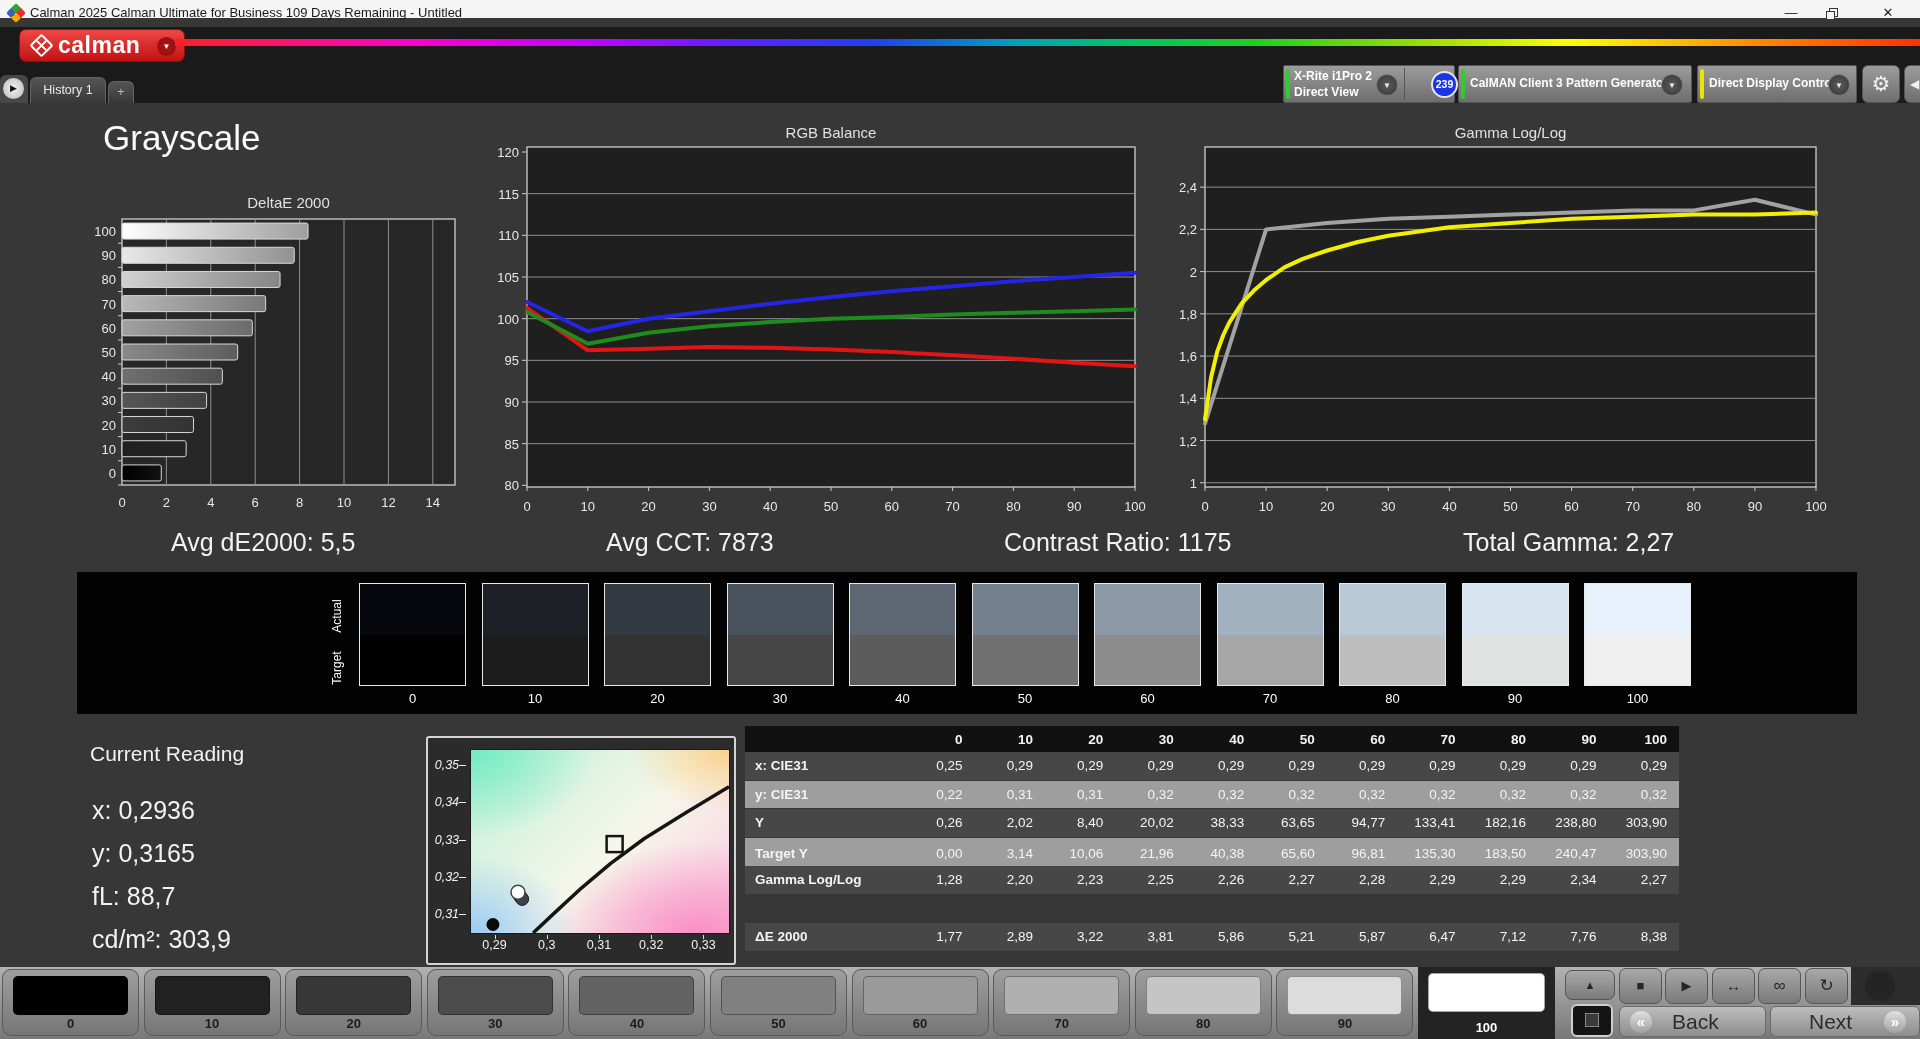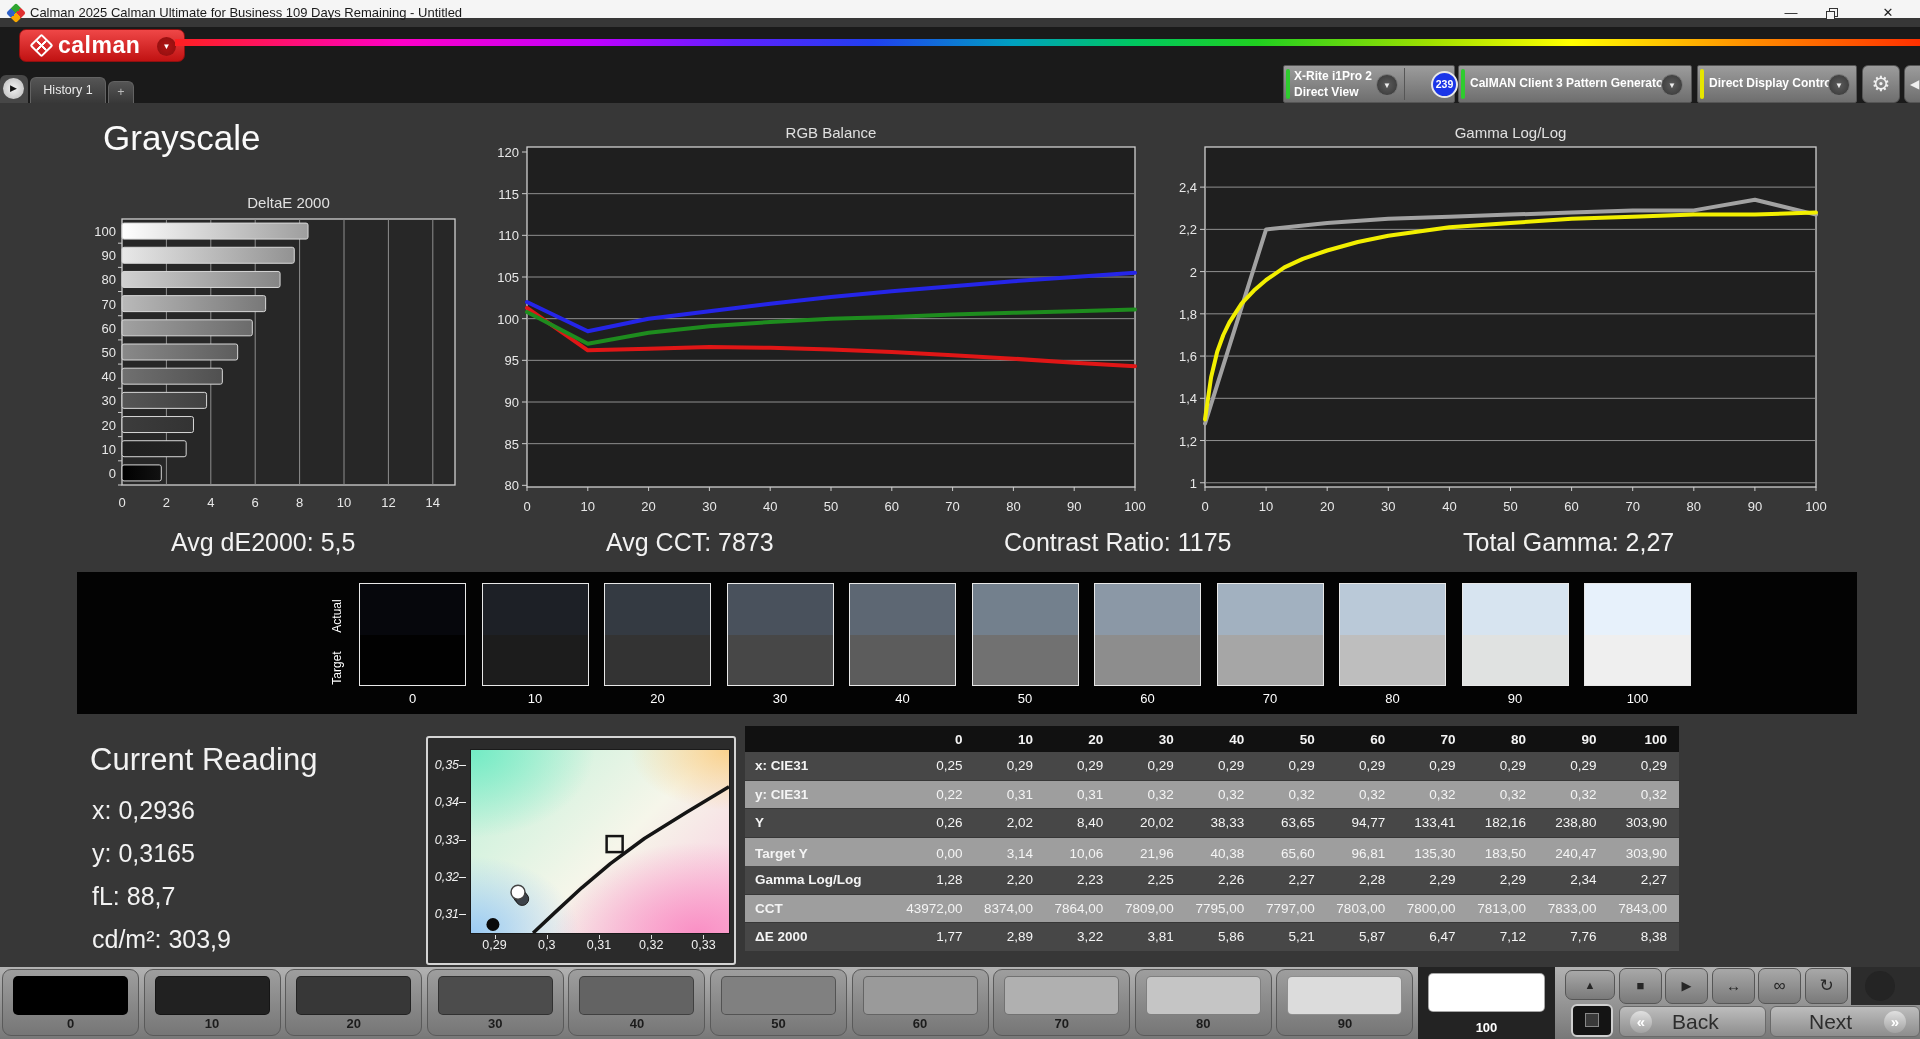--- a/index.html
+++ b/index.html
@@ -46,21 +46,21 @@
   svg text{font-family:"Liberation Sans",sans-serif;}
 
   
   .strip{position:absolute;left:77px;top:572px;width:1780px;height:142px;background:#030303;}
   .rotlabel{position:absolute;color:#fff;font-size:12px;transform:rotate(-90deg);transform-origin:center;}
   .swatch{position:absolute;top:11px;width:107px;height:103px;border:1.5px solid #e8e8e8;}
   .swatch .half{position:absolute;left:0;width:100%;height:50%;}
   .swatch-label{position:absolute;top:119px;width:107px;text-align:center;color:#fff;font-size:13px;}
 
   
-  .cr-title{position:absolute;left:90px;top:742px;font-size:31px;color:#f2f2f2;}
+  .cr-title{position:absolute;left:90px;top:742px;font-size:21px;color:#f2f2f2;}
   .cr-line{position:absolute;left:92px;font-size:25px;color:#f2f2f2;}
 
   
   .cie-frame{position:absolute;left:426px;top:736px;width:310px;height:229px;background:#2b2b2b;border:2px solid #d4d4d4;border-radius:3px;}
   .cie-plot{position:absolute;left:42px;top:11px;width:260px;height:185px;border:1px solid #1a1a1a;
     background:
       radial-gradient(90% 80% at 88% 100%, rgba(250,140,195,.95), rgba(250,140,195,0) 62%),
       radial-gradient(80% 80% at 0% 0%, rgba(110,235,195,.95), rgba(110,235,195,0) 60%),
       radial-gradient(70% 60% at 100% 0%, rgba(250,205,130,.9), rgba(250,205,130,0) 55%),
       radial-gradient(70% 70% at 0% 100%, rgba(150,200,245,.95), rgba(150,200,245,0) 60%),
@@ -528,34 +528,20 @@
         <div class="val">2,23</div>
         <div class="val">2,25</div>
         <div class="val">2,26</div>
         <div class="val">2,27</div>
         <div class="val">2,28</div>
         <div class="val">2,29</div>
         <div class="val">2,29</div>
         <div class="val">2,34</div>
         <div class="val">2,27</div>
       </div>
-      <div class="trow rlight" style="top: 168.5px; height: 27.5px;">
-        <div class="lab">CCT</div>
-        <div class="val">43972,00</div>
-        <div class="val">8374,00</div>
-        <div class="val">7864,00</div>
-        <div class="val">7809,00</div>
-        <div class="val">7795,00</div>
-        <div class="val">7797,00</div>
-        <div class="val">7803,00</div>
-        <div class="val">7800,00</div>
-        <div class="val">7813,00</div>
-        <div class="val">7833,00</div>
-        <div class="val">7843,00</div>
-      </div>
       <div class="trow rdark" style="top: 197px; height: 27.5px;">
         <div class="lab">ΔE 2000</div>
         <div class="val">1,77</div>
         <div class="val">2,89</div>
         <div class="val">3,22</div>
         <div class="val">3,81</div>
         <div class="val">5,86</div>
         <div class="val">5,21</div>
         <div class="val">5,87</div>
         <div class="val">6,47</div>

